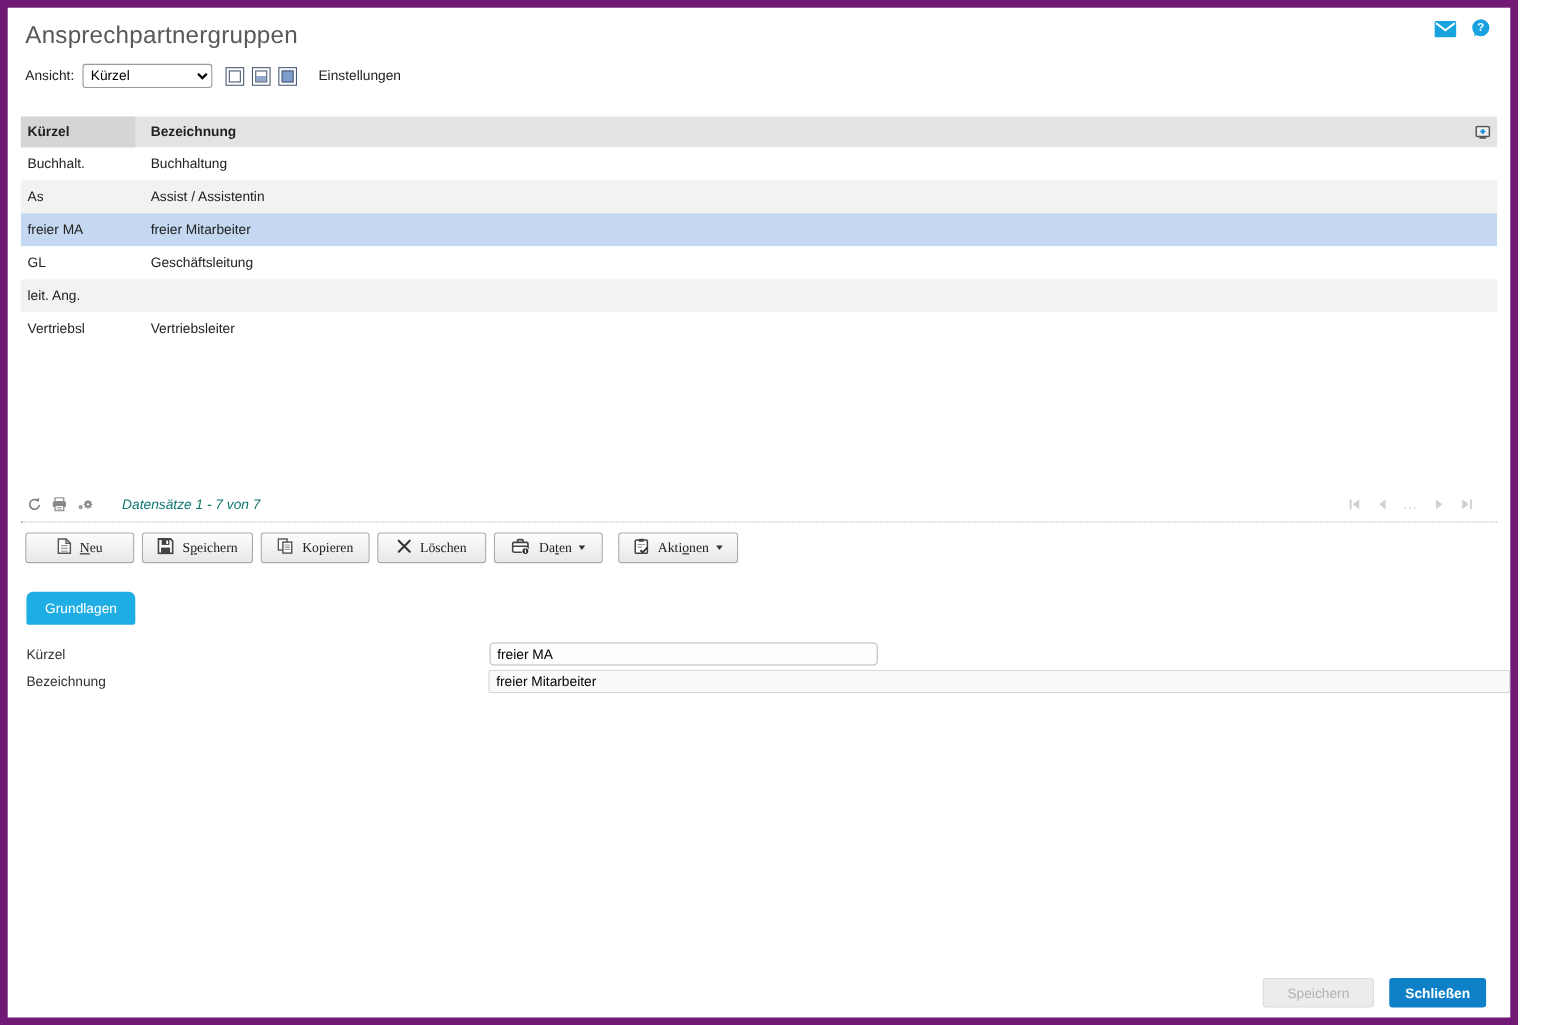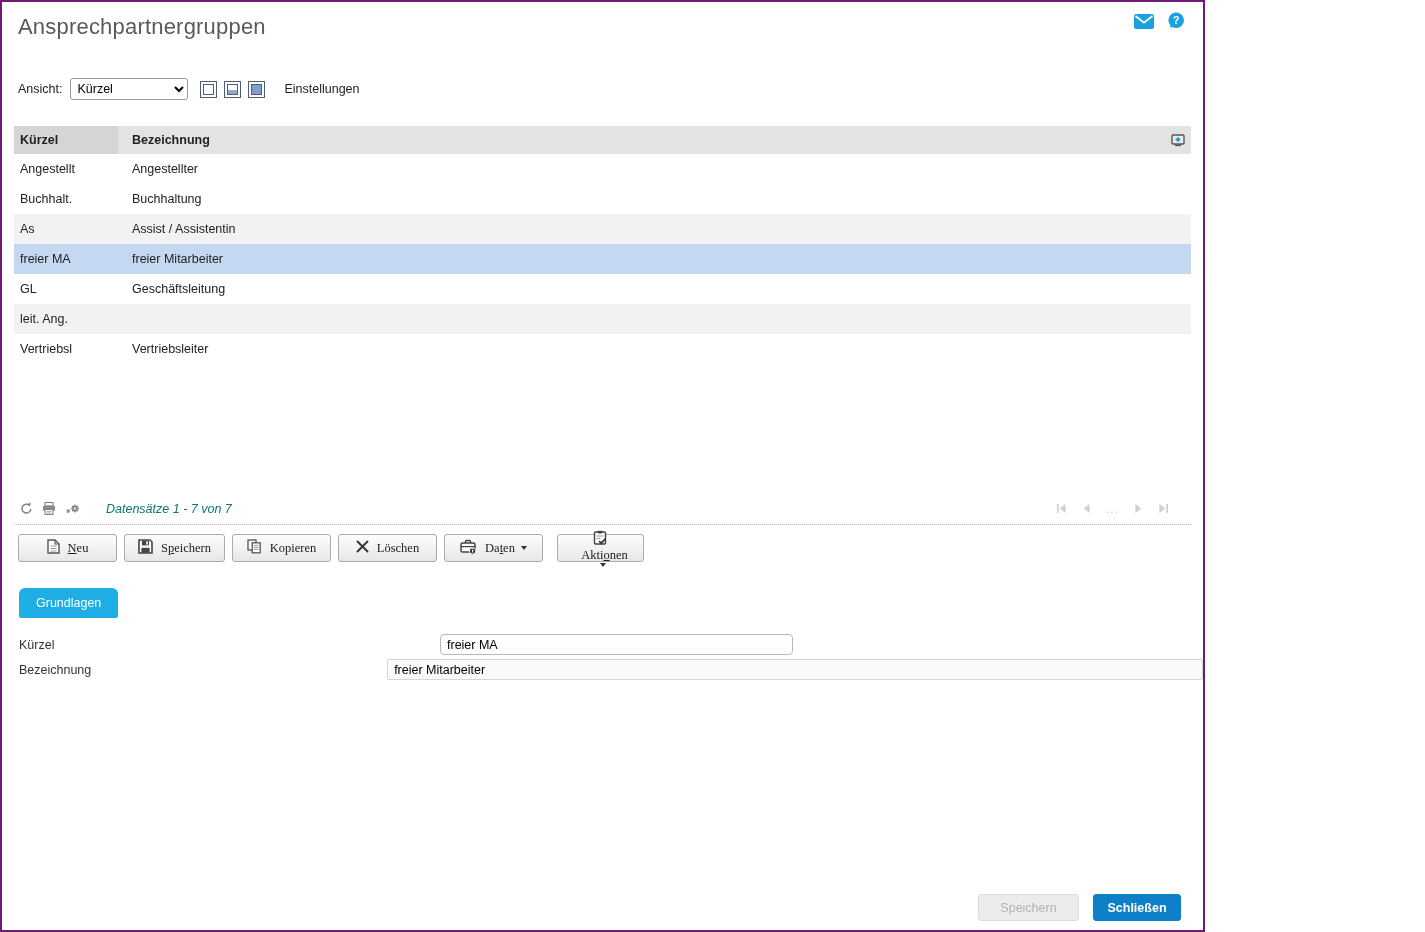--- a/index.html
+++ b/index.html
@@ -1,36 +1,36 @@
 <!DOCTYPE html>
 <html><head>
 <meta charset="utf-8">
 <style>
   html,body{margin:0;padding:0;background:#fff;}
-  .page{position:relative;width:1205px;height:932px;box-sizing:border-box;
-    border:2px solid #701a75;background:#fff;overflow:hidden;
+  .page{position:relative;width:1380px;height:932px;box-sizing:border-box;
+    border:7px solid #701a75;background:#fff;overflow:hidden;
     font-family:"Liberation Sans",sans-serif;font-size:12.5px;color:#222;}
   
   .titlebar{position:relative;padding:12px 16px 0 16px;}
   .page-title{margin:0;font-size:22px;font-weight:400;color:#58595b;letter-spacing:.2px;}
   .title-icons{position:absolute;top:10px;right:18px;display:flex;align-items:center;gap:13px;}
   .title-icons .icbtn{cursor:pointer;display:inline-flex;}
   
   .filter-row{display:flex;align-items:center;justify-content:space-between;
     margin-top:13px;padding:0 16px;}
   .filter-left{display:flex;align-items:center;}
   .filter-label{margin-right:8px;color:#333;}
   .filter-input{width:150px;height:21px;border:1px solid #c6c6c6;border-radius:3px;
     box-sizing:border-box;font-family:inherit;font-size:12.5px;padding:0 5px;}
   .btn{display:inline-flex;align-items:center;justify-content:center;
     height:27px;padding:0 13px;border:1px solid #ababab;border-radius:3px;
     background:linear-gradient(#fdfdfd,#e7e7e7);font-family:inherit;font-size:12.5px;
     color:#222;cursor:pointer;box-sizing:border-box;}
   .adv-btn{margin-left:8px;}
-  .filter-right{display:flex;align-items:center;margin-top:25px;}
+  .filter-right{display:flex;align-items:center;}
   .view-label{margin-right:8px;}
   .view-select{width:118px;height:22px;border:1px solid #999;border-radius:3px;
     font-family:inherit;font-size:12.5px;padding:0 2px;background:#fff;}
   .view-toggles{display:flex;align-items:center;gap:7px;margin-left:12px;}
   .vtoggle{width:17px;height:17px;box-sizing:border-box;border:1px solid #4d5d77;
     background:#fff;padding:2px;cursor:pointer;}
   .vtoggle .inner{width:100%;height:100%;box-sizing:border-box;border:1px solid #4d5d77;background:#fff;}
   .vtoggle.split .inner{background:linear-gradient(#fff 50%,#93a9cf 50%);}
   .vtoggle.full .inner{background:#7f9ecb;}
   .settings-link{margin-left:19px;cursor:pointer;}
@@ -54,21 +54,21 @@
   .lf-icons .icbtn{cursor:pointer;display:inline-flex;}
   .records-info{margin-left:26px;font-style:italic;color:#0f766e;}
   .pager{margin-left:auto;display:flex;align-items:center;gap:15px;margin-right:22px;
     color:#c9c9c9;}
   .pager .icbtn{display:inline-flex;cursor:default;}
   .pager-ellipsis{font-size:12px;letter-spacing:1px;color:#c9c9c9;}
   
   .toolbar{display:flex;align-items:center;margin:9px 0 0 16px;gap:7px;}
   .tbtn{min-width:99px;height:28px;}
   .tbtn .blabel{margin-left:8px;font-family:Liberation Serif, serif;}
-  .tbtn.aktionen{min-width:87px;margin-left:7px;flex-direction:column;}
+  .tbtn.aktionen{min-width:87px;margin-left:7px;}
   .caret{width:0;height:0;border-left:3.5px solid transparent;border-right:3.5px solid transparent;
     border-top:4px solid #333;margin-left:6px;}
   .ukey{text-decoration:underline;}
   
   .tabbar{margin:26px 0 0 17px;text-decoration:underline;}
   .tab-active{display:inline-flex;align-items:center;height:30px;padding:0 17px;
     background:#1faee4;color:#fff;border-radius:6px 6px 2px 2px;cursor:pointer;font-size:12.5px;}
   
   .form{margin-top:14px;}
   .form-row{display:flex;align-items:center;height:25px;}
@@ -134,24 +134,20 @@
       <div class="th2">Bezeichnung</div>
       <div class="th-icon">
         <svg width="14" height="13" viewBox="0 0 14 13">
           <rect x="1" y="1" width="12" height="9" rx="1" fill="#ececec" stroke="#555" stroke-width="1.4"></rect>
           <path d="M7 3.2 v4.6 M4.7 5.5 h4.6" stroke="#1e90d6" stroke-width="1.8"></path>
           <rect x="4" y="10.6" width="6" height="1.5" fill="#555"></rect>
         </svg>
       </div>
     </div>
     <div class="trow">
-      <div class="td1">Angestellt</div>
-      <div class="td2">Angestellter</div>
-    </div>
-    <div class="trow">
       <div class="td1">Buchhalt.</div>
       <div class="td2">Buchhaltung</div>
     </div>
     <div class="trow alt">
       <div class="td1">As</div>
       <div class="td2">Assist / Assistentin</div>
     </div>
     <div class="trow selected">
       <div class="td1">freier MA</div>
       <div class="td2">freier Mitarbeiter</div>

